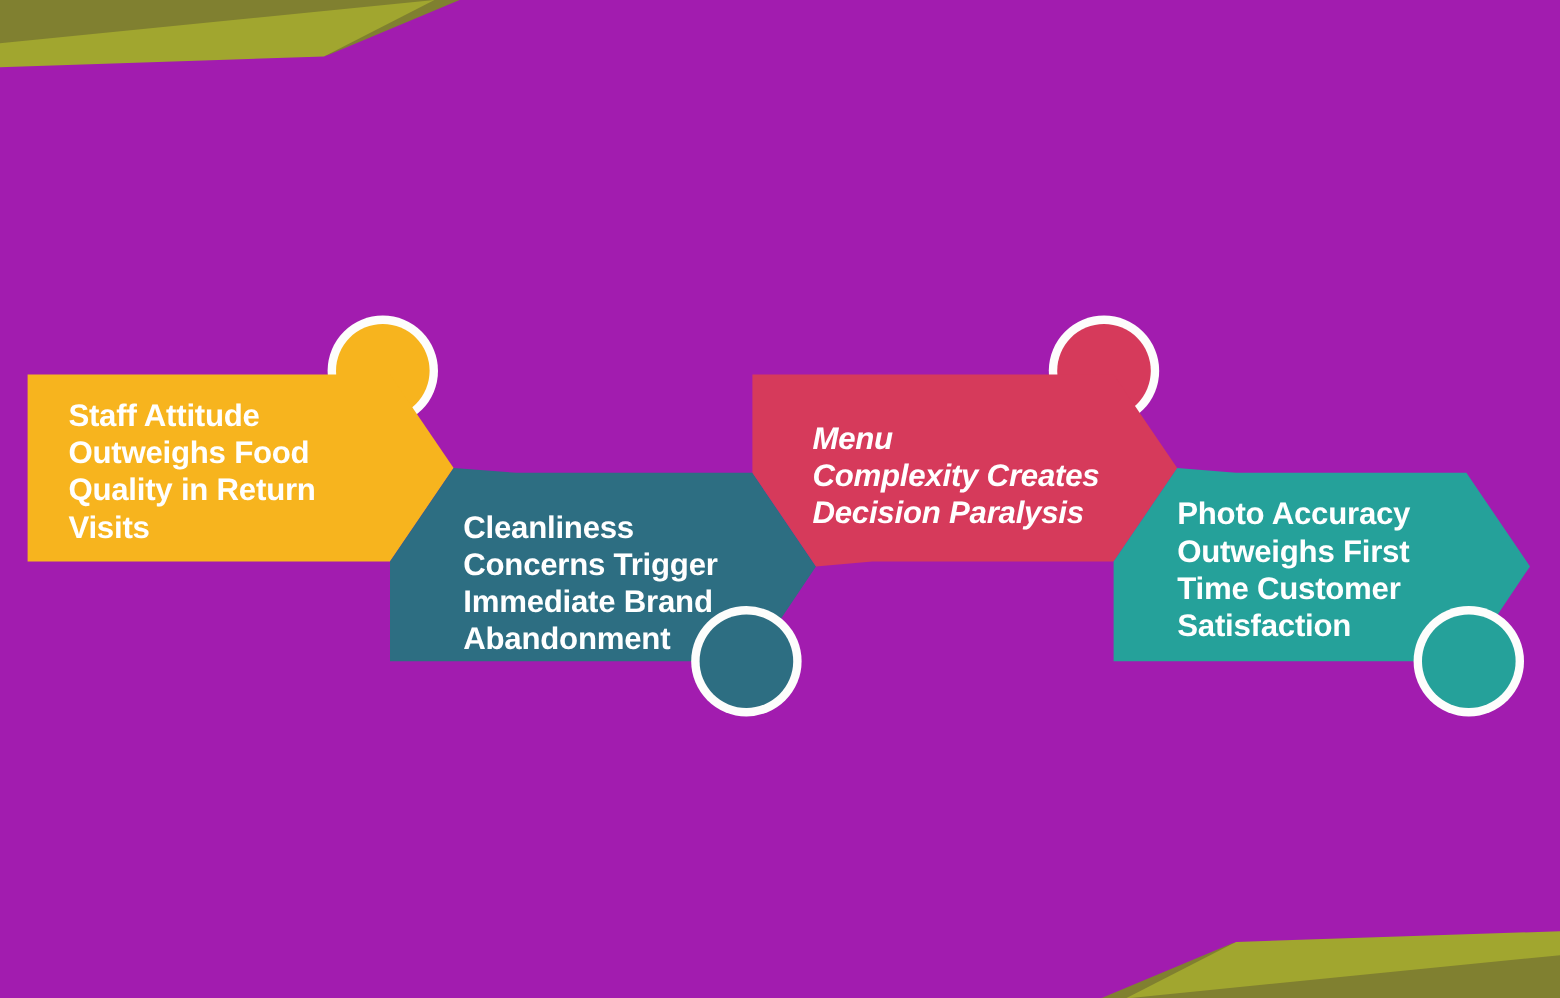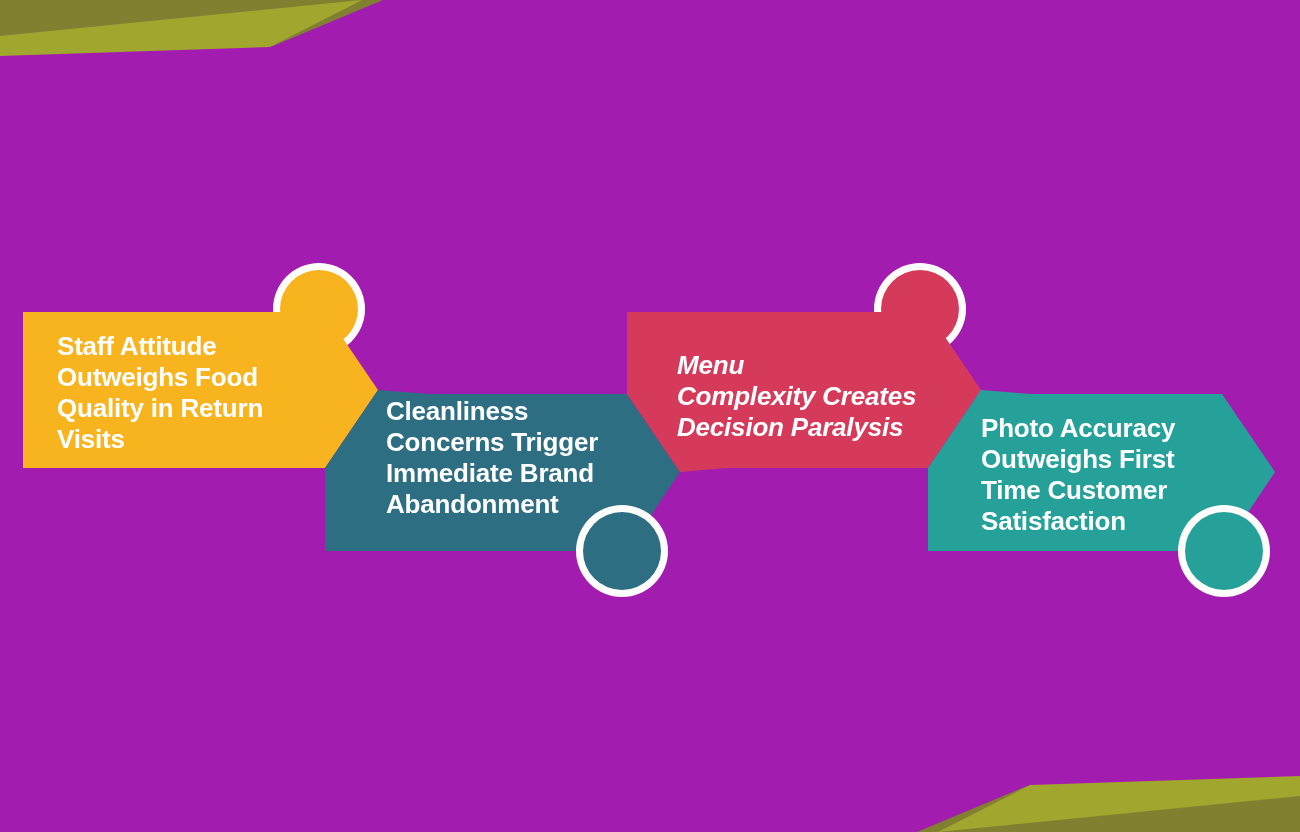--- a/index.html
+++ b/index.html
@@ -28,21 +28,21 @@
     color: #ffffff;
     font-family: "Liberation Sans", sans-serif;
     font-weight: bold;
     font-size: 26px;
     line-height: 31px;
     letter-spacing: -0.2px;
     white-space: pre-line;
     pointer-events: none;
   }
   #label-0 { left: 57px;  top: 331px; }
-  #label-1 { left: 386px; top: 396px; }
+  #label-1 { left: 386px; top: 424px; }
   #label-2 { left: 677px; top: 350px; font-style: italic; }
   #label-3 { left: 981px; top: 413px; }
 </style>
 </head>
 <body>
 
 <div id="canvas" style="background: #a21caf;">
 
   <svg id="art" viewBox="0 0 1300 832" xmlns="http://www.w3.org/2000/svg">
 

